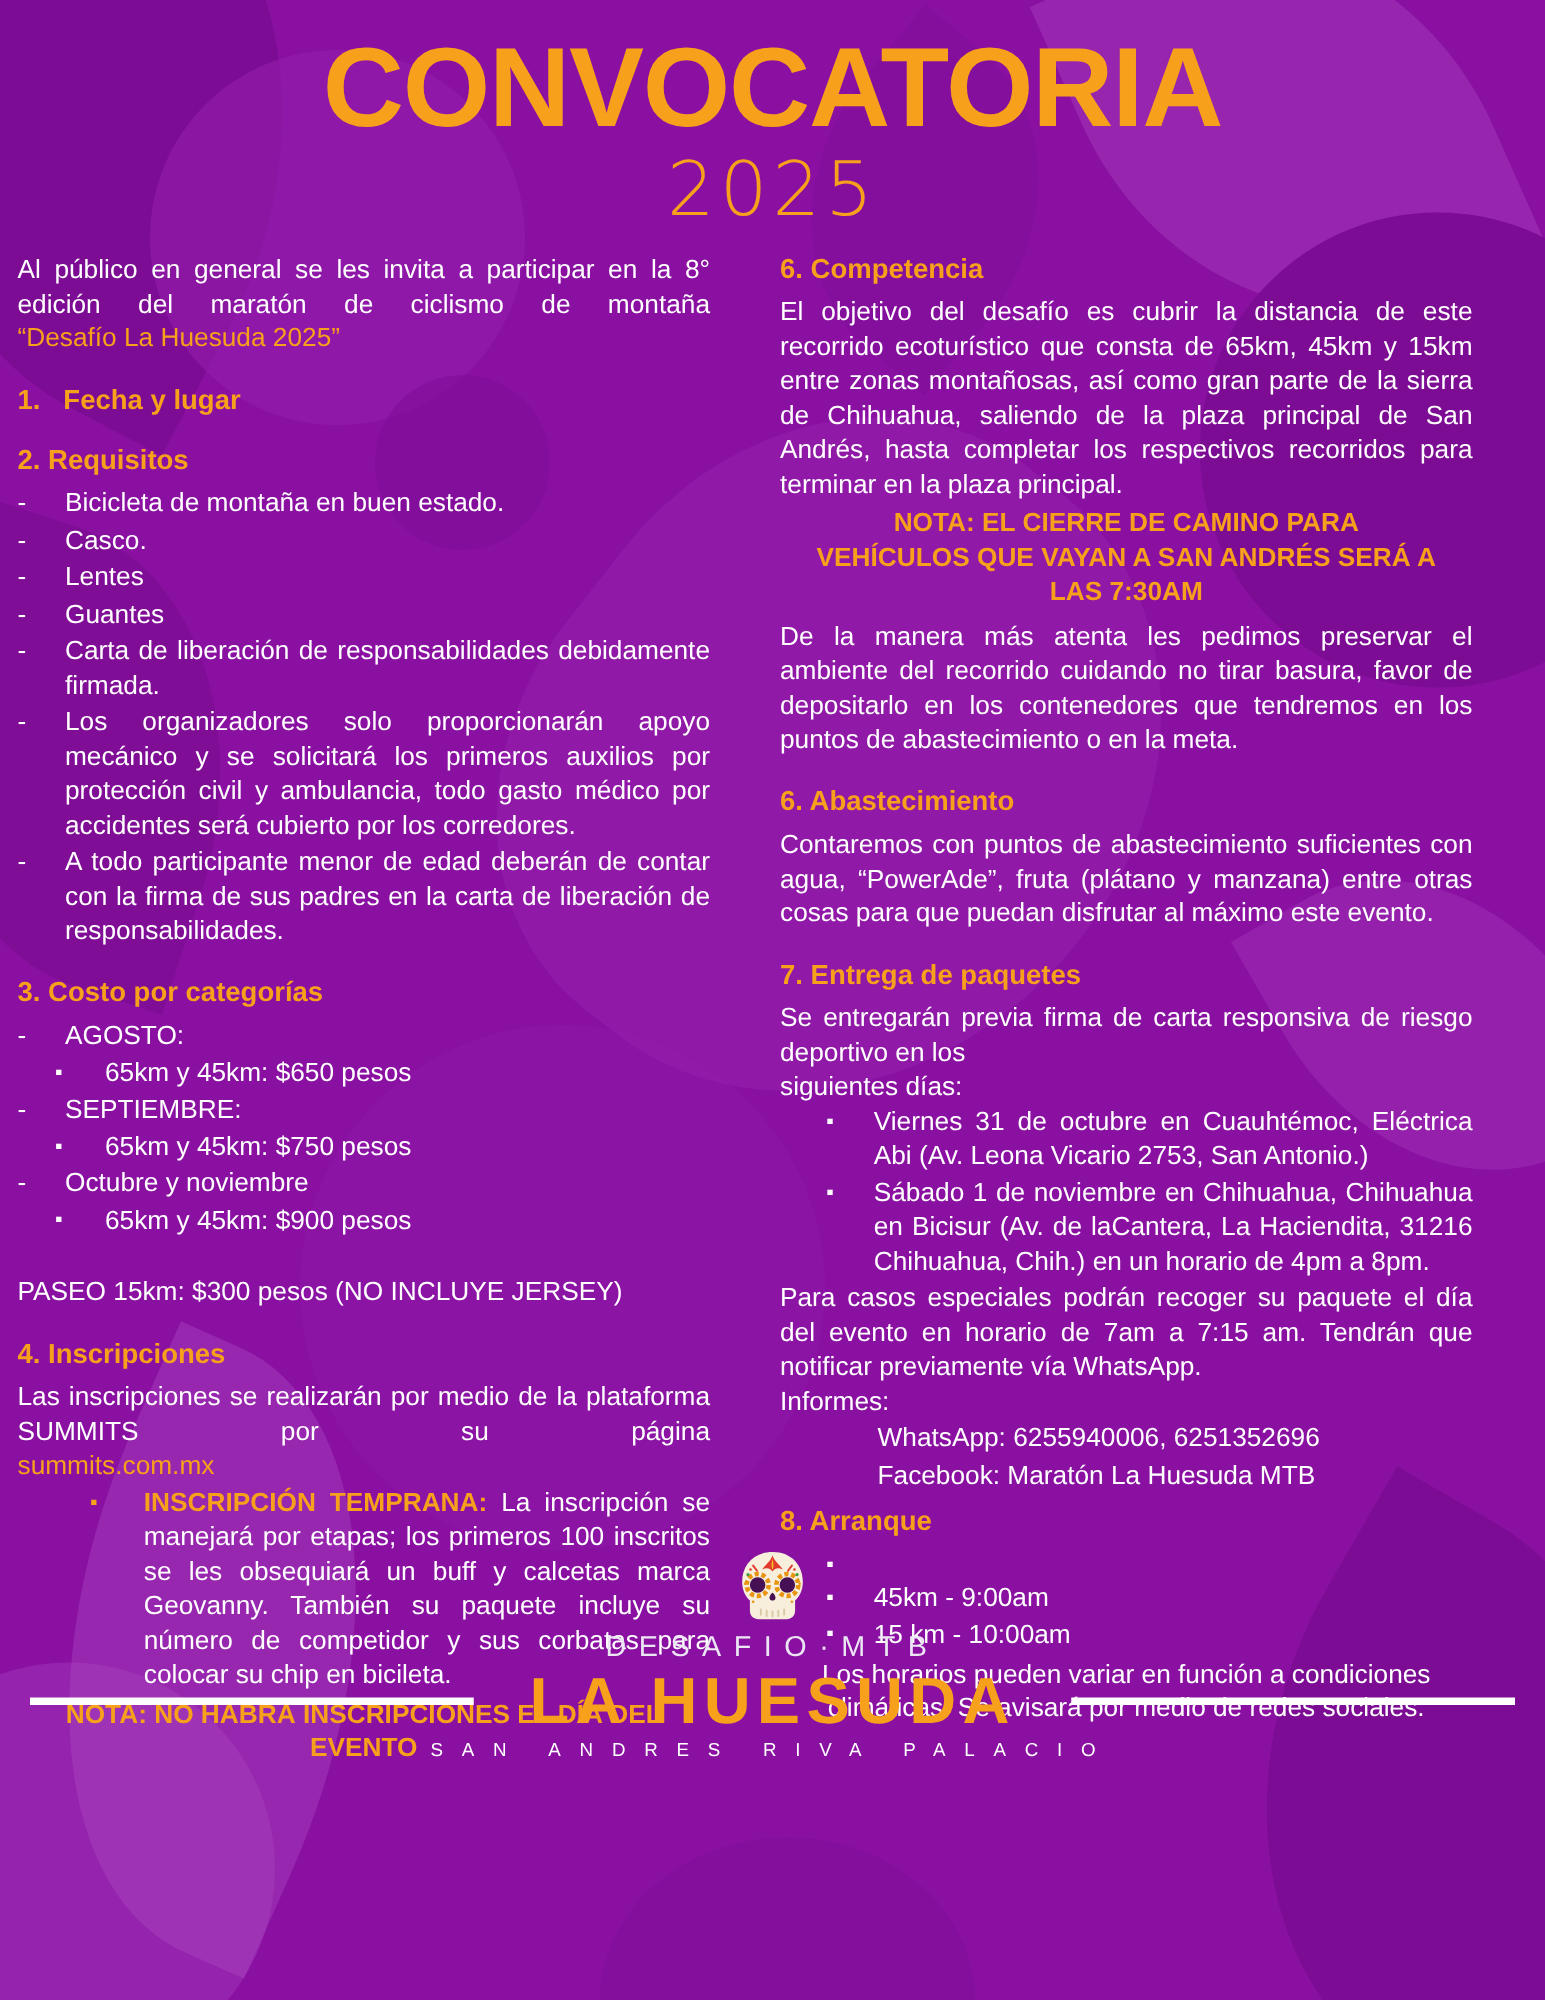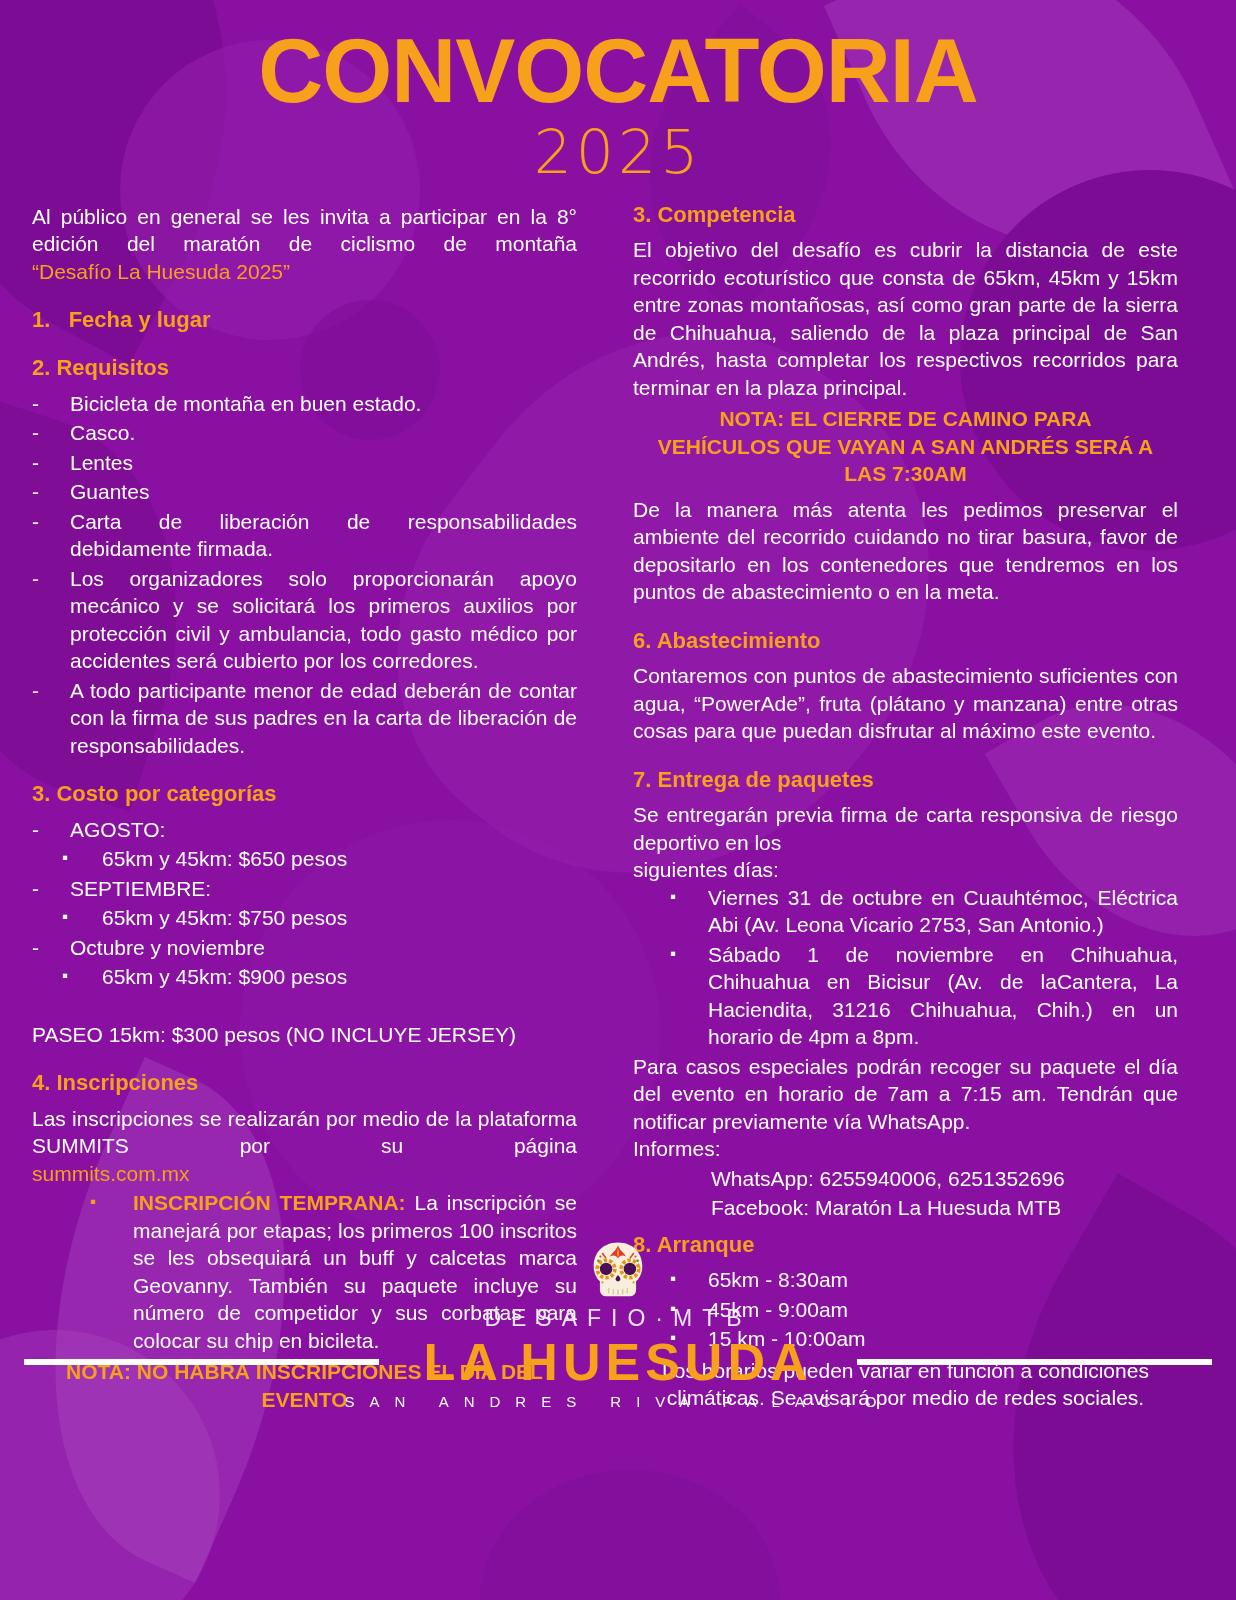--- a/index.html
+++ b/index.html
@@ -37,21 +37,21 @@
     font-size:90px;line-height:1;letter-spacing:-1px;
     margin:26px 0 0 0;
   }
   .year{
     text-align:center;color:#f7a01b;
     font-family:"DejaVu Sans", sans-serif;font-weight:200;
     font-size:60px;line-height:1;letter-spacing:4px;margin-top:6px;
   }
 
   
-  .cols{display:flex;gap:56px;padding:20px 58px 0 32px;align-items:center;}
+  .cols{display:flex;gap:56px;padding:20px 58px 0 14px;}
   .col{flex:1;font-size:21px;line-height:1.31;}
   p{margin:0 0 10px 0;}
   .just{text-align:justify;}
   .sec-h{
     color:#f7a01b;font-weight:bold;font-size:22px;
     margin:22px 0 8px 0;white-space:pre-wrap;line-height:1.2;
   }
   .orange-bold{color:#f7a01b;font-weight:bold;}
   .link-line{display:inline-block;width:100%;color:#f7a01b;text-align:left;}
   .nota{
@@ -192,21 +192,21 @@
       <div class="li li-insc">
           <span class="mk">▪</span>
           <span class="tx"><span class="orange-bold">INSCRIPCIÓN TEMPRANA: </span><span>La inscripción se manejará por etapas; los primeros 100 inscritos se les obsequiará un buff y calcetas marca Geovanny. También su paquete incluye su número de competidor y sus corbatas para colocar su chip en bicileta.</span></span>
         </div>
       <p class="nota">NOTA: NO HABRÁ INSCRIPCIONES EL DÍA DEL EVENTO</p>
 
     </section>
 
     <section class="col">
 
-      <h2 class="sec-h" style="margin-top:0;">3. Competencia</h2>
+      <h2 class="sec-h" style="margin-top:0;">6. Competencia</h2>
       <p class="just mb0">El objetivo del desafío es cubrir la distancia de este recorrido ecoturístico que consta de 65km, 45km y 15km entre zonas montañosas, así como gran parte de la sierra de Chihuahua, saliendo de la plaza principal de San Andrés, hasta completar los respectivos recorridos para terminar en la plaza principal.</p>
       <p class="nota nota-narrow">NOTA: EL CIERRE DE CAMINO PARA VEHÍCULOS QUE VAYAN A SAN ANDRÉS SERÁ A LAS 7:30AM</p>
       <p class="just">De la manera más atenta les pedimos preservar el ambiente del recorrido cuidando no tirar basura, favor de depositarlo en los contenedores que tendremos en los puntos de abastecimiento o en la meta.</p>
 
       <h2 class="sec-h">6. Abastecimiento</h2>
       <p class="just">Contaremos con puntos de abastecimiento suficientes con agua, “PowerAde”, fruta (plátano y manzana) entre otras cosas para que puedan disfrutar al máximo este evento.</p>
 
       <h2 class="sec-h">7. Entrega de paquetes</h2>
       <p class="just mb0">Se entregarán previa firma de carta responsiva de riesgo deportivo en los</p>
       <p class="mb0">siguientes días:</p>
@@ -219,21 +219,20 @@
           <span class="tx">Sábado 1 de noviembre en Chihuahua, Chihuahua en Bicisur (Av. de laCantera, La Haciendita, 31216 Chihuahua, Chih.) en un horario de 4pm a 8pm.</span>
         </div>
       <p class="just mb0">Para casos especiales podrán recoger su paquete el día del evento en horario de 7am a 7:15 am. Tendrán que notificar previamente vía WhatsApp.</p>
       <p class="informes">Informes:</p>
       <p class="contact">WhatsApp: 6255940006, 6251352696</p>
       <p class="contact">Facebook: Maratón La Huesuda MTB</p>
 
       <h2 class="sec-h" style="margin-top:10px;">8. Arranque</h2>
       <div class="li li-r">
           <span class="mk">▪</span>
-          <span class="tx">65km - 8:30am</span>
         </div>
       <div class="li li-r">
           <span class="mk">▪</span>
           <span class="tx">45km - 9:00am</span>
         </div>
       <div class="li li-r">
           <span class="mk">▪</span>
           <span class="tx">15 km - 10:00am</span>
         </div>
       <p class="note-center">Los horarios pueden variar en función a condiciones climáticas. Se avisará por medio de redes sociales.</p>

